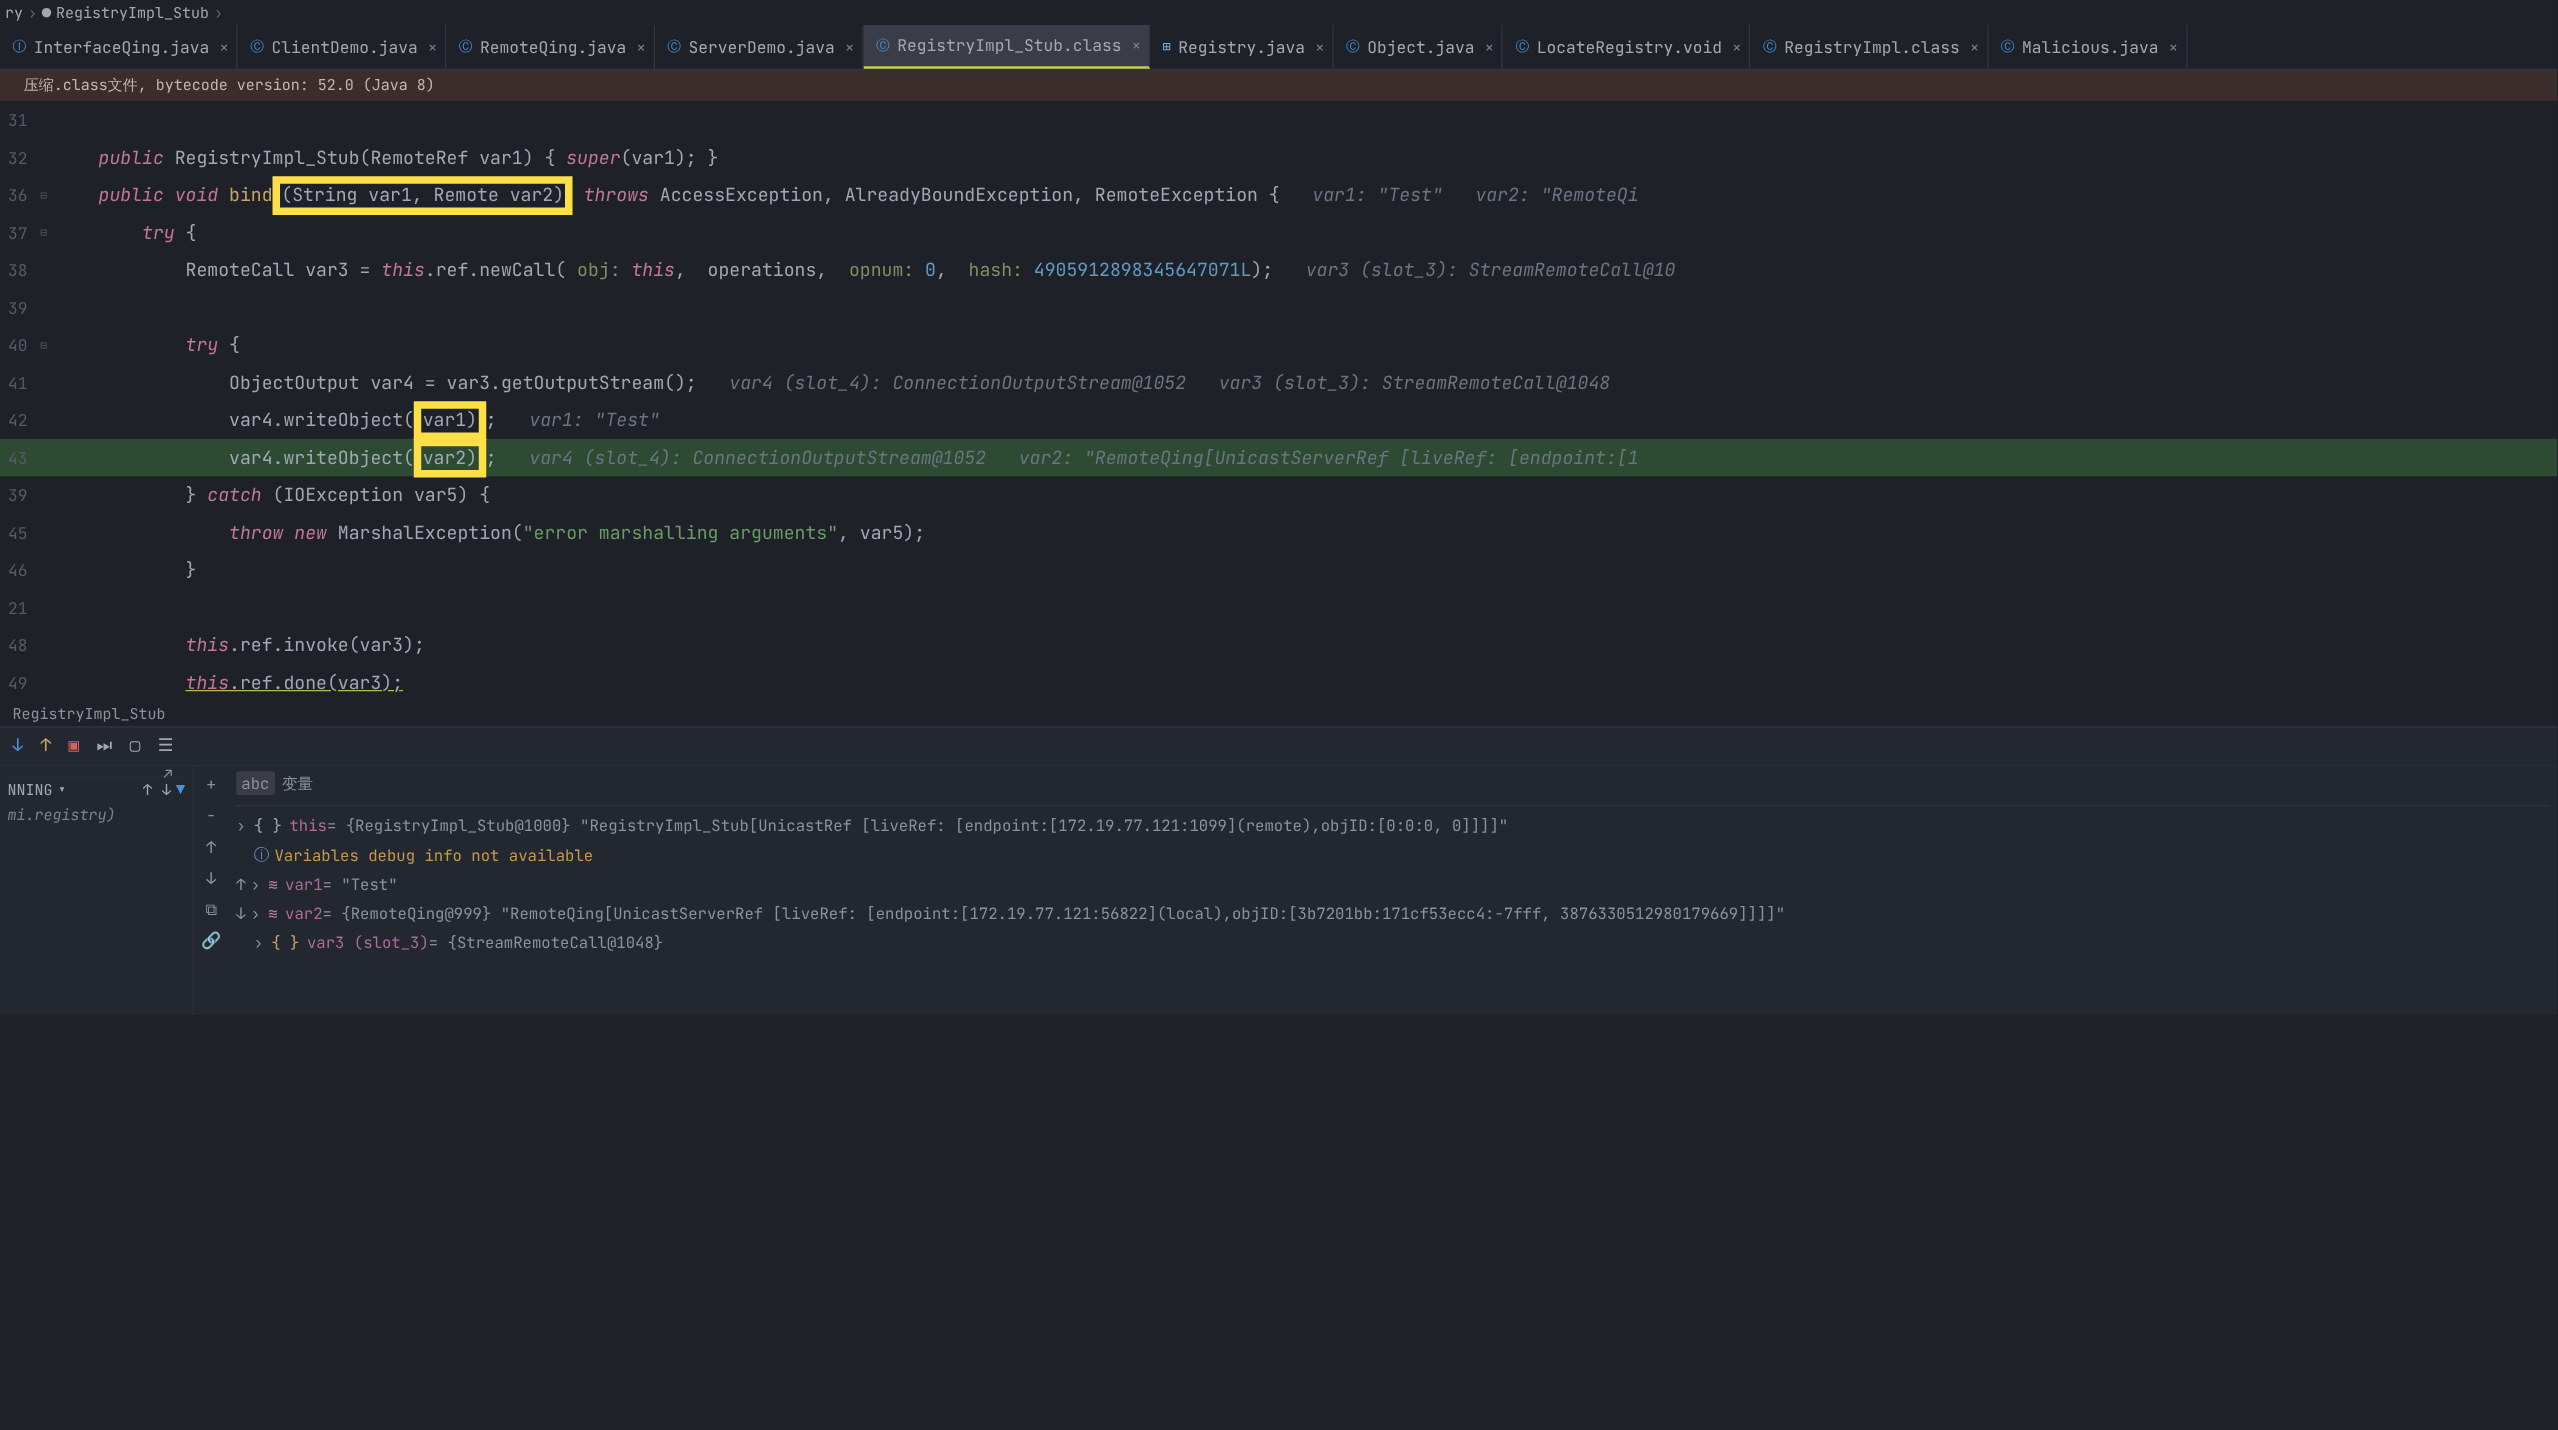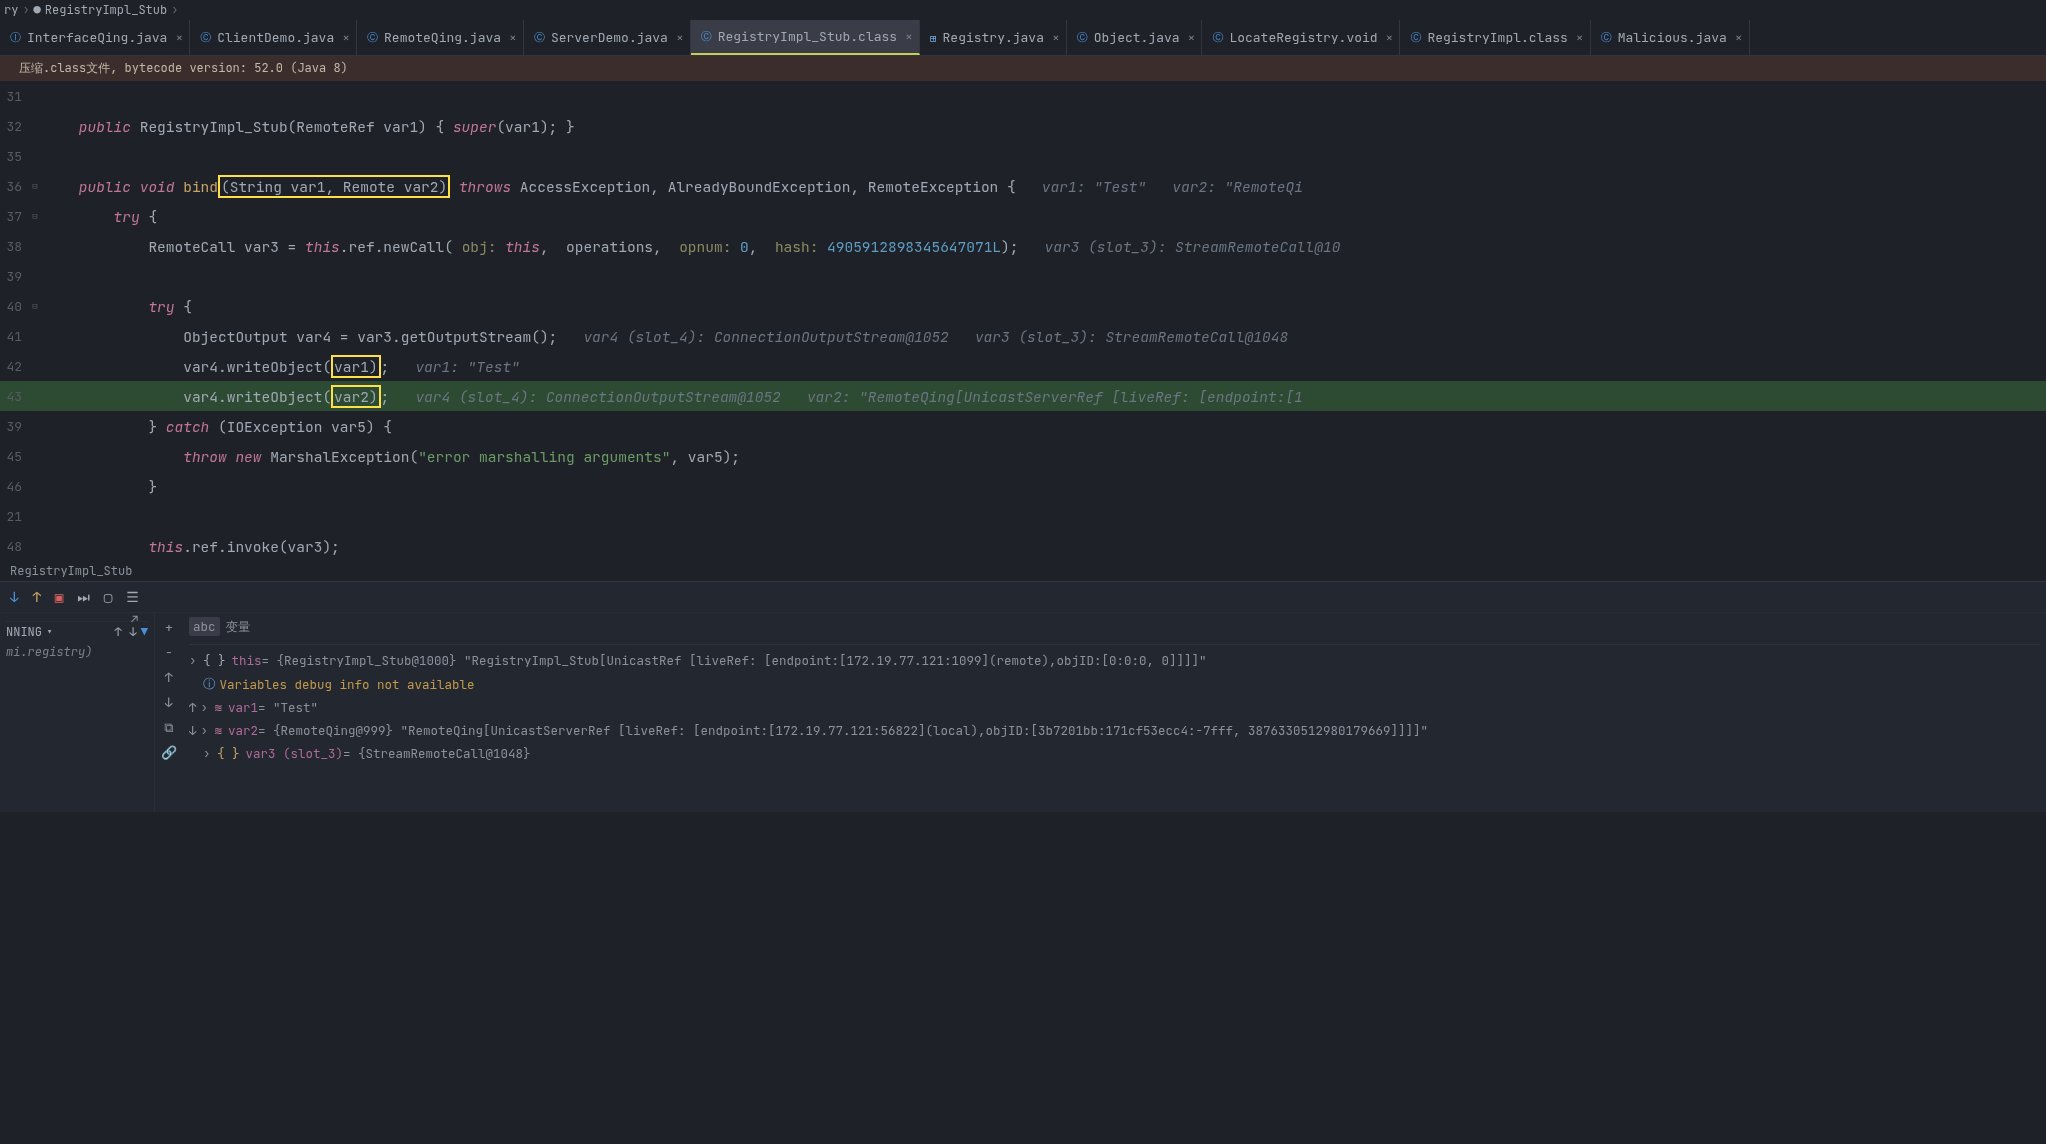--- a/index.html
+++ b/index.html
@@ -21,21 +21,21 @@
 .line{display:flex;height:30px;align-items:center}
 .gutter{width:30px;text-align:right;color:#555c66;padding-right:8px;flex-shrink:0;font-size:13px}
 .fold{width:10px;flex-shrink:0;color:#555c66;font-size:9px;text-align:center}
 .code{white-space:pre;font-size:14.5px;font-family:'JetBrains Mono','Consolas',monospace;padding-left:4px}
 .kw{color:#c27794;font-style:italic}
 .method{color:#c8a464}
 .num{color:#5e9cc2}
 .str{color:#6b9b65}
 .comment{color:#6a7581;font-style:italic}
 .annot{color:#8a8a60}
-.redbox{border:2px solid #fde047;padding:0 1px}
+.redbox{border:6px solid #fde047;padding:0 1px}
 .hl-green{background:#2d4a32}
 .line.hl-green{background:#2d4a32}
 .underline{text-decoration:underline;text-decoration-color:#b8bc48}
 .crumb2{padding:2px 10px;font-size:12px;color:#8a929c;background:#1e2128}
 
 .debug-toolbar{display:flex;align-items:center;gap:14px;padding:6px 10px;border-top:1px solid #323640;background:#232730}
 .tb-btn{color:#a0a8b3;cursor:pointer;font-size:14px}
 .tb-btn.dn{color:#4a90d8}
 .tb-btn.up{color:#c8a464}
 .tb-btn.red{color:#d66060}
@@ -138,25 +138,20 @@
       <span class="gutter">31</span>
       <span class="fold"></span>
       <span class="code"></span>
     </div>
   <div class="line">
       <span class="gutter">32</span>
       <span class="fold"></span>
       <span class="code">    <span class="kw">public</span><span> RegistryImpl_Stub(RemoteRef var1) { </span><span class="kw">super</span><span>(var1); }</span></span>
     </div>
   <div class="line">
-      <span class="gutter">35</span>
-      <span class="fold"></span>
-      <span class="code"></span>
-    </div>
-  <div class="line">
       <span class="gutter">36</span>
       <span class="fold">⊟</span>
       <span class="code">    <span class="kw">public void</span><span class="method"> bind</span><span class="redbox">(String var1, Remote var2)</span><span class="kw"> throws</span><span> AccessException, AlreadyBoundException, RemoteException {   </span><span class="comment">var1: "Test"   var2: "RemoteQi</span></span>
     </div>
   <div class="line">
       <span class="gutter">37</span>
       <span class="fold">⊟</span>
       <span class="code">        <span class="kw">try</span><span> {</span></span>
     </div>
   <div class="line">
@@ -206,20 +201,25 @@
     </div>
   <div class="line">
       <span class="gutter">21</span>
       <span class="fold"></span>
       <span class="code"></span>
     </div>
   <div class="line">
       <span class="gutter">48</span>
       <span class="fold"></span>
       <span class="code">            <span class="kw">this</span><span>.ref.invoke(var3);</span></span>
+    </div>
+  <div class="line">
+      <span class="gutter">49</span>
+      <span class="fold"></span>
+      <span class="code">            <span class="kw underline">this</span><span class="underline">.ref.done(var3);</span></span>
     </div>
 </div>
 
 <div class="crumb2">RegistryImpl_Stub</div>
 
 <div class="debug-toolbar">
   <span class="tb-btn dn">↓</span>
   <span class="tb-btn up">↑</span>
   <span class="tb-btn red">▣</span>
   <span class="tb-btn">⏭</span>

